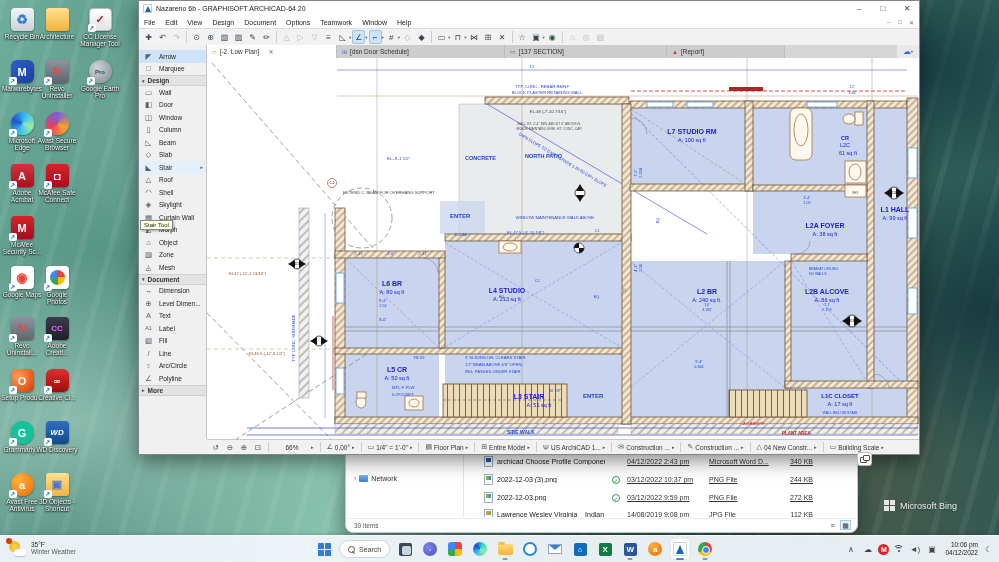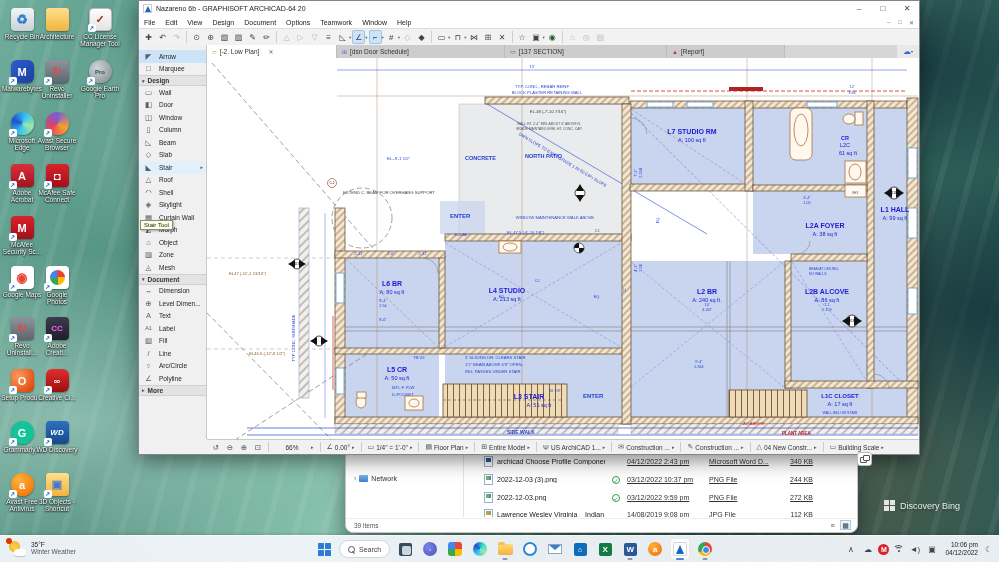--- a/index.html
+++ b/index.html
@@ -967,21 +967,21 @@
   </div>
 </div>
 
 <div id="bing">
   <span class="bg">
       <b></b>
       <b></b>
       <b></b>
       <b></b>
     </span>
-  <span>Discovery Bing</span>
+  <span>Microsoft Bing</span>
 </div>
 
 <div id="taskbar">
   <div id="weather">
     <span class="wic">
         <span class="sun"></span>
         <span class="cld"></span>
         <span class="bdg"></span>
       </span>
     <span>

